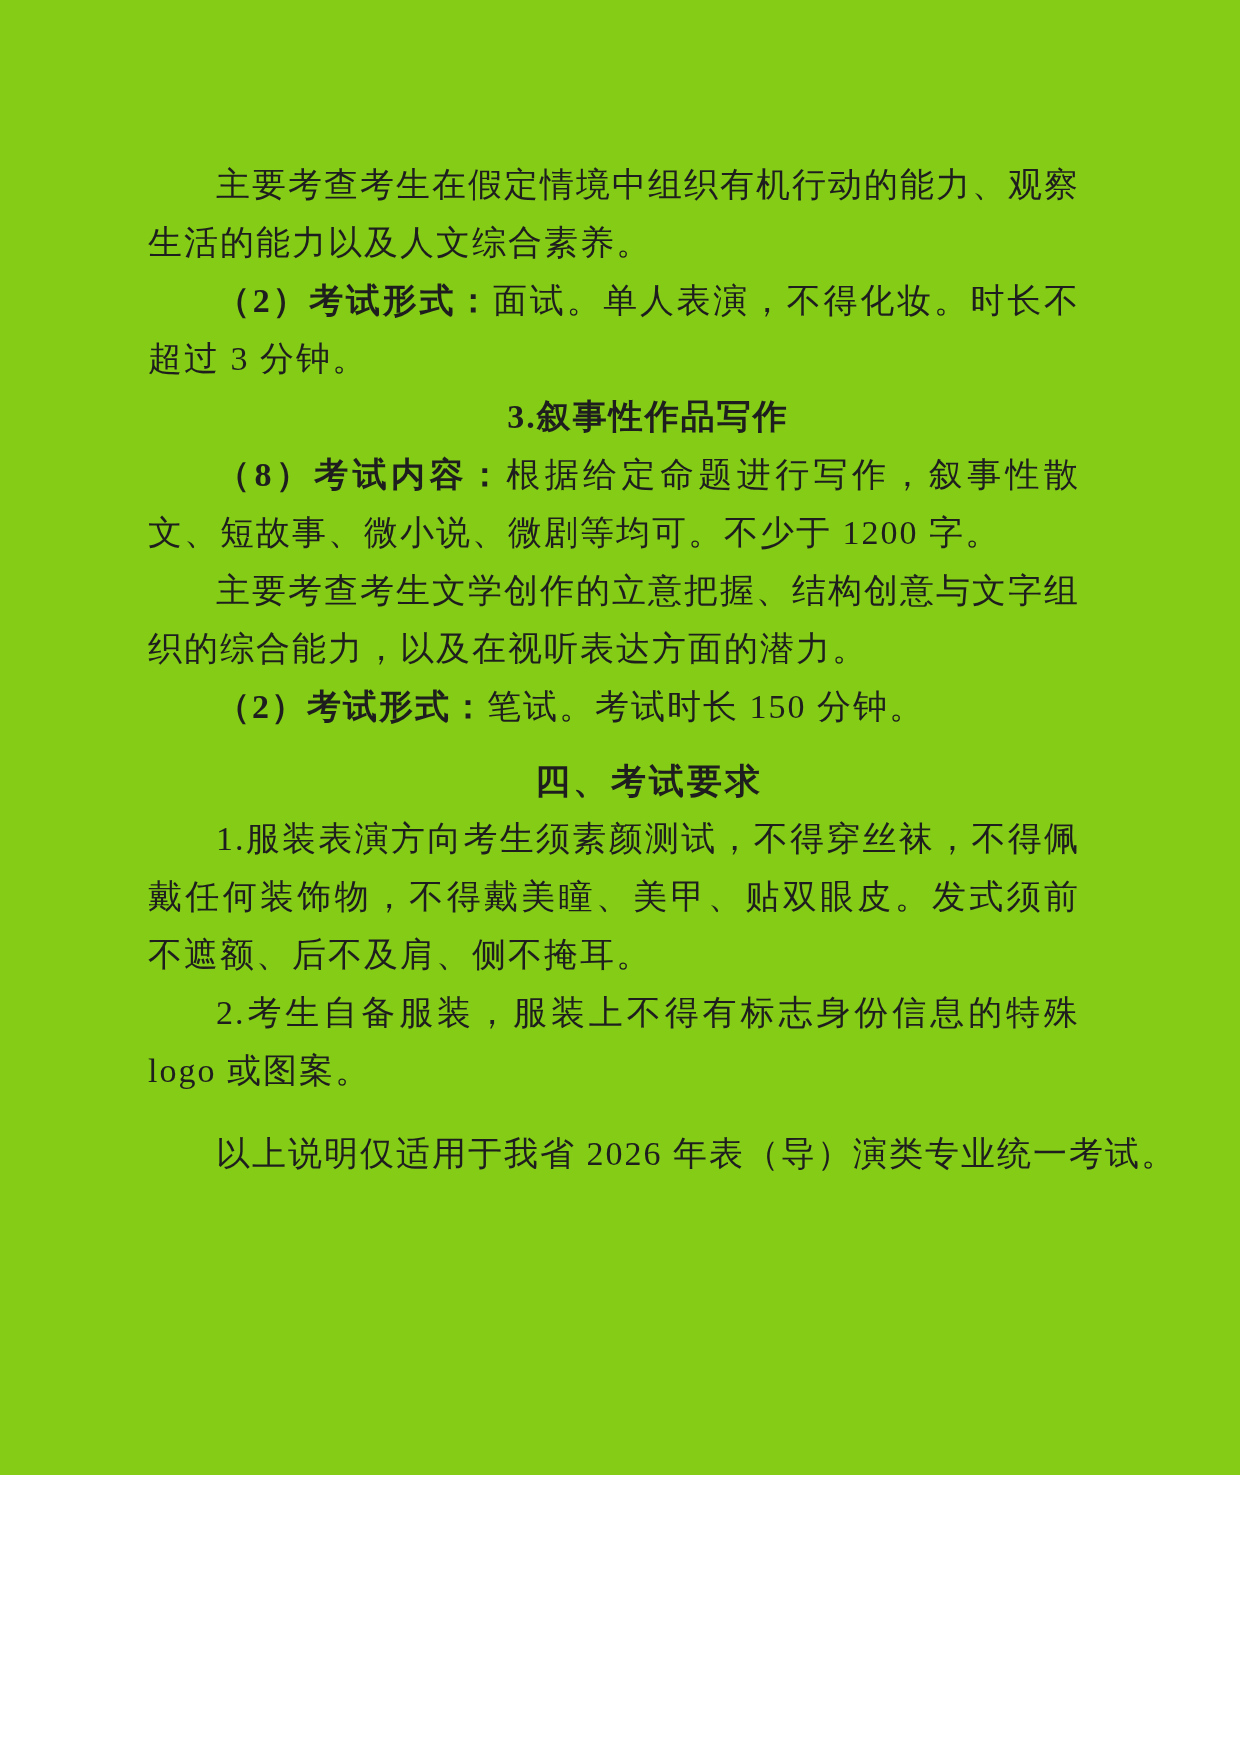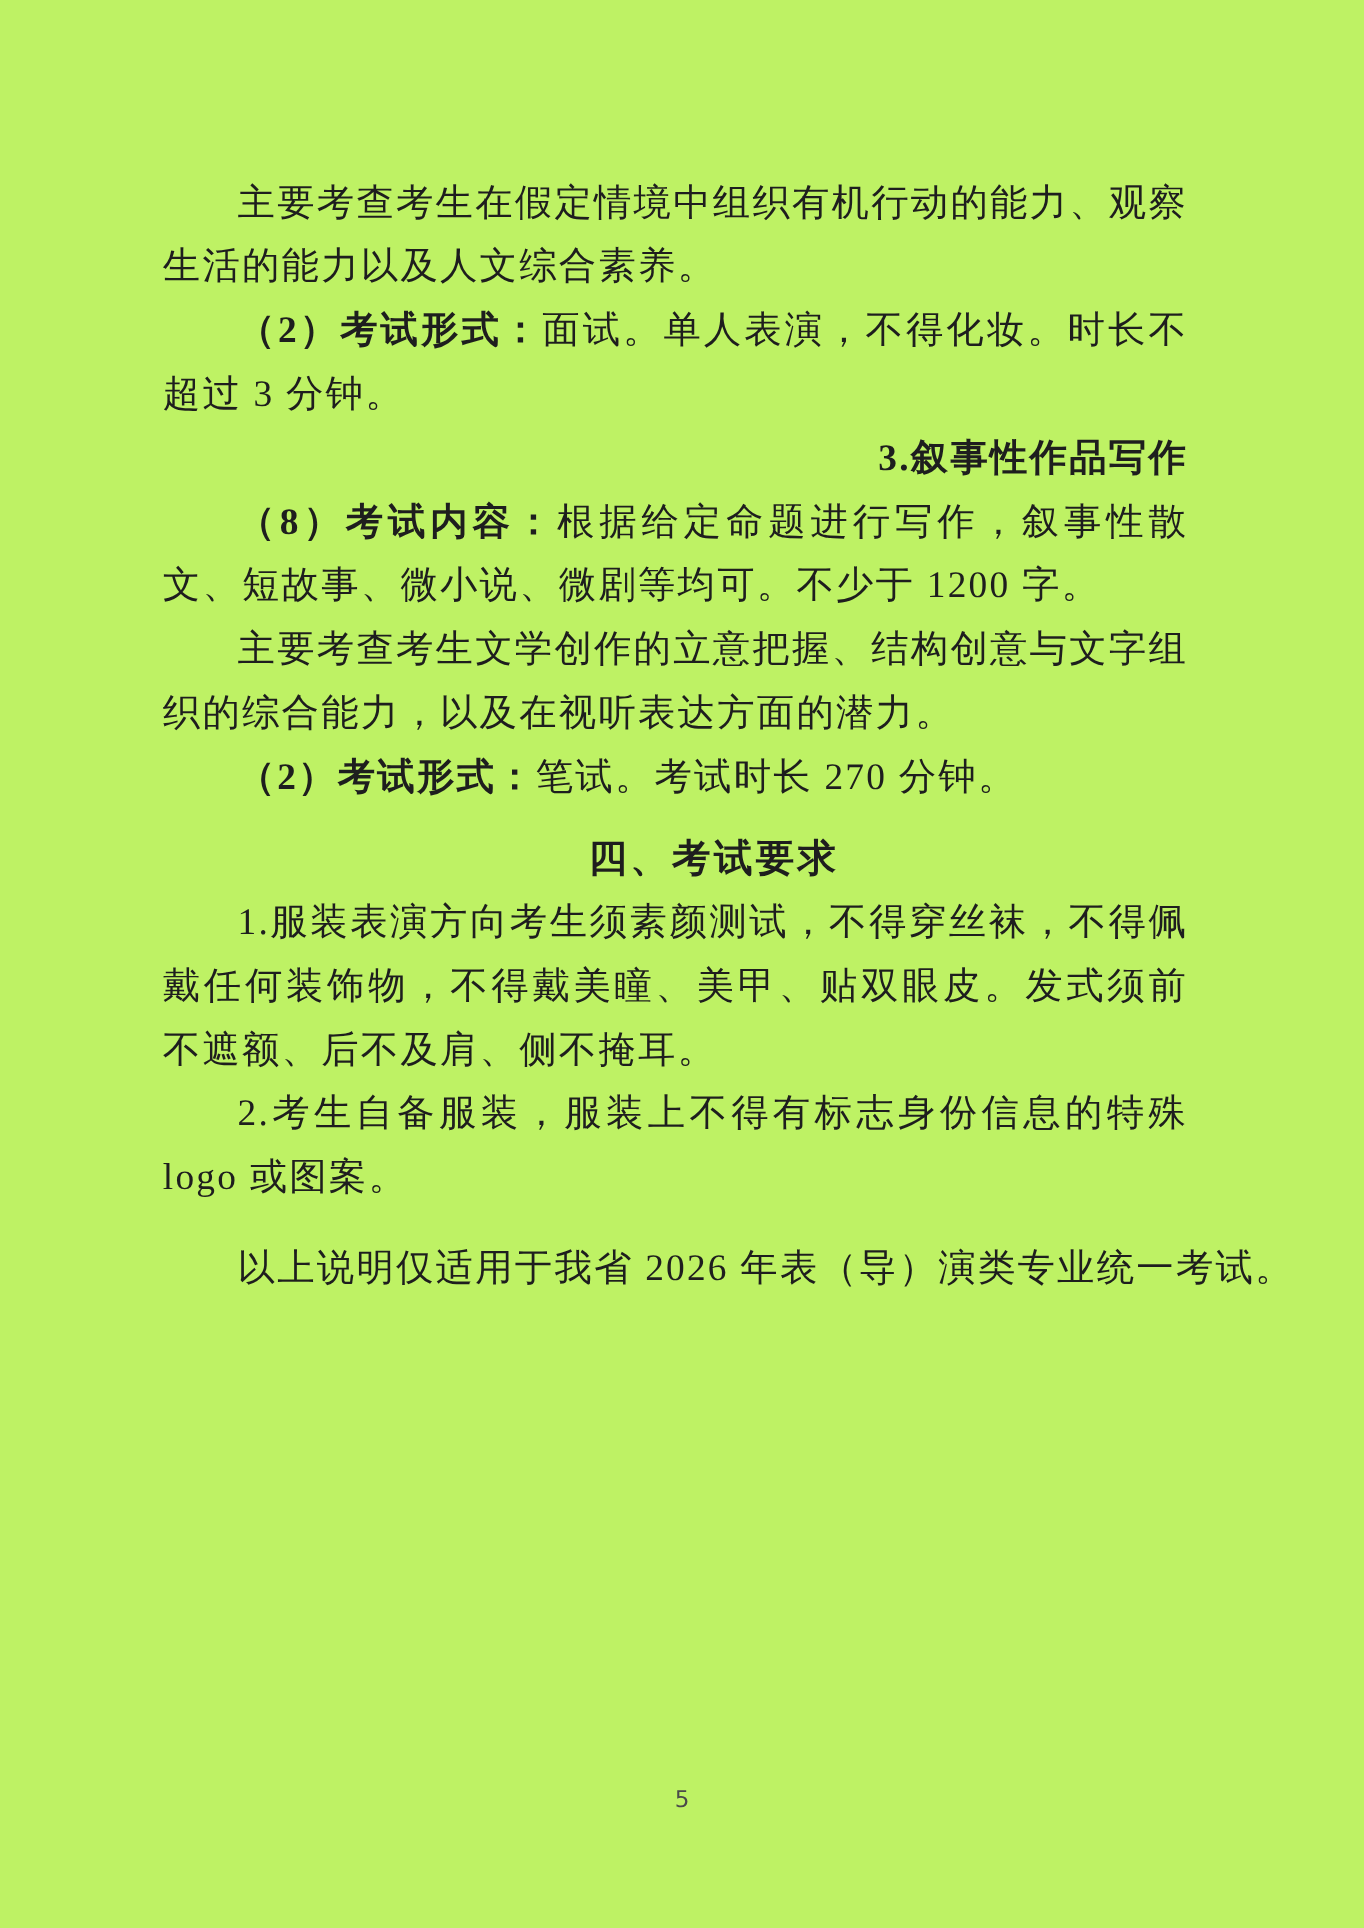--- a/index.html
+++ b/index.html
@@ -3,22 +3,22 @@
 <meta charset="utf-8">
 <style>
   html, body {
     margin: 0;
     padding: 0;
     background: #ffffff;
   }
   .page {
     position: relative;
     width: 1240px;
-    height: 1753px;
-    background: #bef264;
+    height: 1475px;
+    background: #84cc16;
     overflow: hidden;
     font-family: "Liberation Serif", "DejaVu Serif", serif;
     color: #1e1e1e;
   }
   .content {
     position: absolute;
     left: 148px;
     top: 156px;
     width: 932px;
   }
@@ -29,21 +29,21 @@
     letter-spacing: 2px;
     text-align: justify;
     text-indent: 2em;
     color: #1e1e1e;
   }
   .para .bold {
     font-weight: 700;
   }
   .para.subheading {
     font-weight: 700;
-    text-align: right;
+    text-align: center;
   }
   .para.heading {
     font-family: "DejaVu Sans", "Liberation Sans", sans-serif;
     font-weight: 700;
     font-size: 35px;
     text-align: center;
     margin-top: 16px;
     letter-spacing: 3px;
   }
   .para.note {
@@ -81,21 +81,21 @@
 </head>
 <body>
 
 <div class="page">
   <div class="content">
       <p class="para body"><span class="run">主要考查考生在假定情境中组织有机行动的能力、观察生活的能力以及人文综合素养。</span></p>
       <p class="para body"><span class="run bold">（2）考试形式：</span><span class="run">面试。单人表演，不得化妆。时长不超过 3 分钟。</span></p>
       <p class="para subheading"><span class="run bold">3.叙事性作品写作</span></p>
       <p class="para body"><span class="run bold">（8）考试内容：</span><span class="run">根据给定命题进行写作，叙事性散文、短故事、微小说、微剧等均可。不少于 1200 字。</span></p>
       <p class="para body"><span class="run">主要考查考生文学创作的立意把握、结构创意与文字组织的综合能力，以及在视听表达方面的潜力。</span></p>
-      <p class="para body"><span class="run bold">（2）考试形式：</span><span class="run">笔试。考试时长 270 分钟。</span></p>
+      <p class="para body"><span class="run bold">（2）考试形式：</span><span class="run">笔试。考试时长 150 分钟。</span></p>
       <p class="para heading"><span class="run bold">四、考试要求</span></p>
       <p class="para body"><span class="run">1.服装表演方向考生须素颜测试，不得穿丝袜，不得佩戴任何装饰物，不得戴美瞳、美甲、贴双眼皮。发式须前不遮额、后不及肩、侧不掩耳。</span></p>
       <p class="para body"><span class="run">2.考生自备服装，服装上不得有标志身份信息的特殊 logo 或图案。</span></p>
       <p class="para note"><span class="run">以上说明仅适用于我省 2026 年表（导）演类专业统一考试。</span></p>
     </div>
 
 
   <div class="page-number">5</div>
 </div>
 

